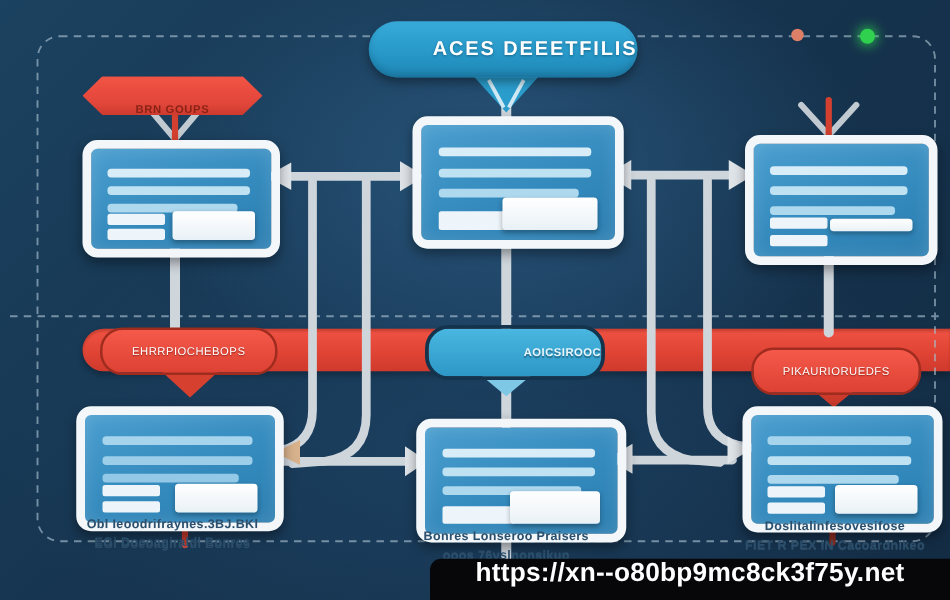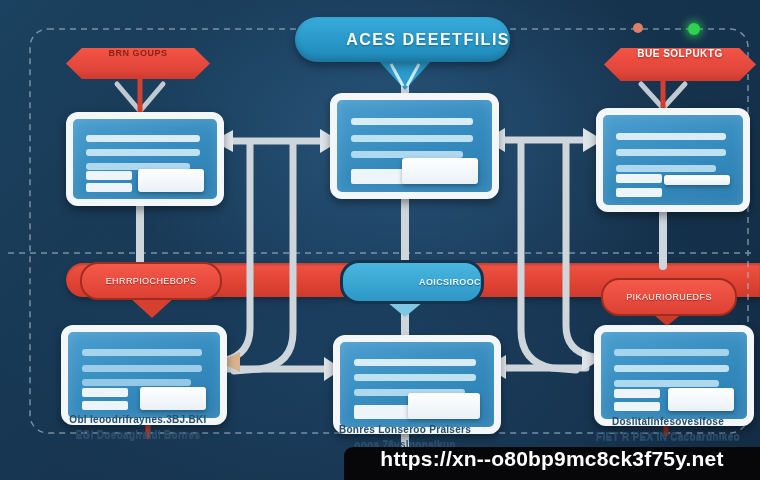--- a/index.html
+++ b/index.html
@@ -32,24 +32,24 @@
   .card .chip{position:absolute;left:9%;width:46px;height:9px;border-radius:2px;background:#eef5fa;}
   .card .chip.c1{bottom:24%;}
   .card .chip.c2{bottom:9%;}
   .card .btn{
     position:absolute;right:9%;bottom:9%;width:66px;height:23px;border-radius:3px;
     background:linear-gradient(180deg,#ffffff,#e9f1f6);box-shadow:0 2px 4px rgba(0,0,0,.3);
   }
   .card .btn.thin{height:10px;bottom:22%;}
   
   .hexbanner{
-    position:absolute;z-index:3;display:flex;align-items:flex-start;justify-content:center;
+    position:absolute;z-index:3;display:flex;align-items:flex-end;justify-content:center;
     background:linear-gradient(180deg,#f25445 0%,#e2463a 70%,#cd3a2e 100%);
     clip-path:polygon(0% 50%,11% 0%,89% 0%,100% 50%,89% 100%,11% 100%);
-    font-weight:bold;letter-spacing:.5px;
+    font-weight:bold;letter-spacing:.5px;margin-top:13px;
   }
   .hexbanner.left{left:66px;top:48px;width:144px;height:31px;font-size:9px;color:#8a2316;}
   .hexbanner.right{left:604px;top:48px;width:152px;height:33px;font-size:10px;color:#fff;
     text-shadow:0 1px 2px rgba(90,10,5,.5);}
   
   .titlepill{
     position:absolute;left:295px;top:17px;width:215px;height:45px;z-index:3;
     border-radius:24px;display:flex;align-items:center;justify-content:flex-end;
     background:linear-gradient(180deg,#38abd9 0%,#2697c7 60%,#1f86b4 100%);
     box-shadow:0 4px 8px rgba(0,0,0,.35), inset 0 -3px 6px rgba(0,20,40,.18);
@@ -166,23 +166,20 @@
       <polygon points="634,298 701,298 667,326" fill="#cb3a2b"></polygon>
     </g>
   </svg>
 
   <div class="hexbanner left">
     <span>BRN GOUPS</span>
   </div>
   <div class="titlepill">
     <span>ACES DEEETFILIS</span>
   </div>
-  <div class="hexbanner right">
-    <span>BUE SOLPUKTG</span>
-  </div>
 
   <div class="midred l">
     <span>EHRRPIOCHEBOPS</span>
   </div>
   <div class="midblue">
     <span>AOICSIROOC</span>
   </div>
   <div class="midred r">
     <span>PIKAURIORUEDFS</span>
   </div>

